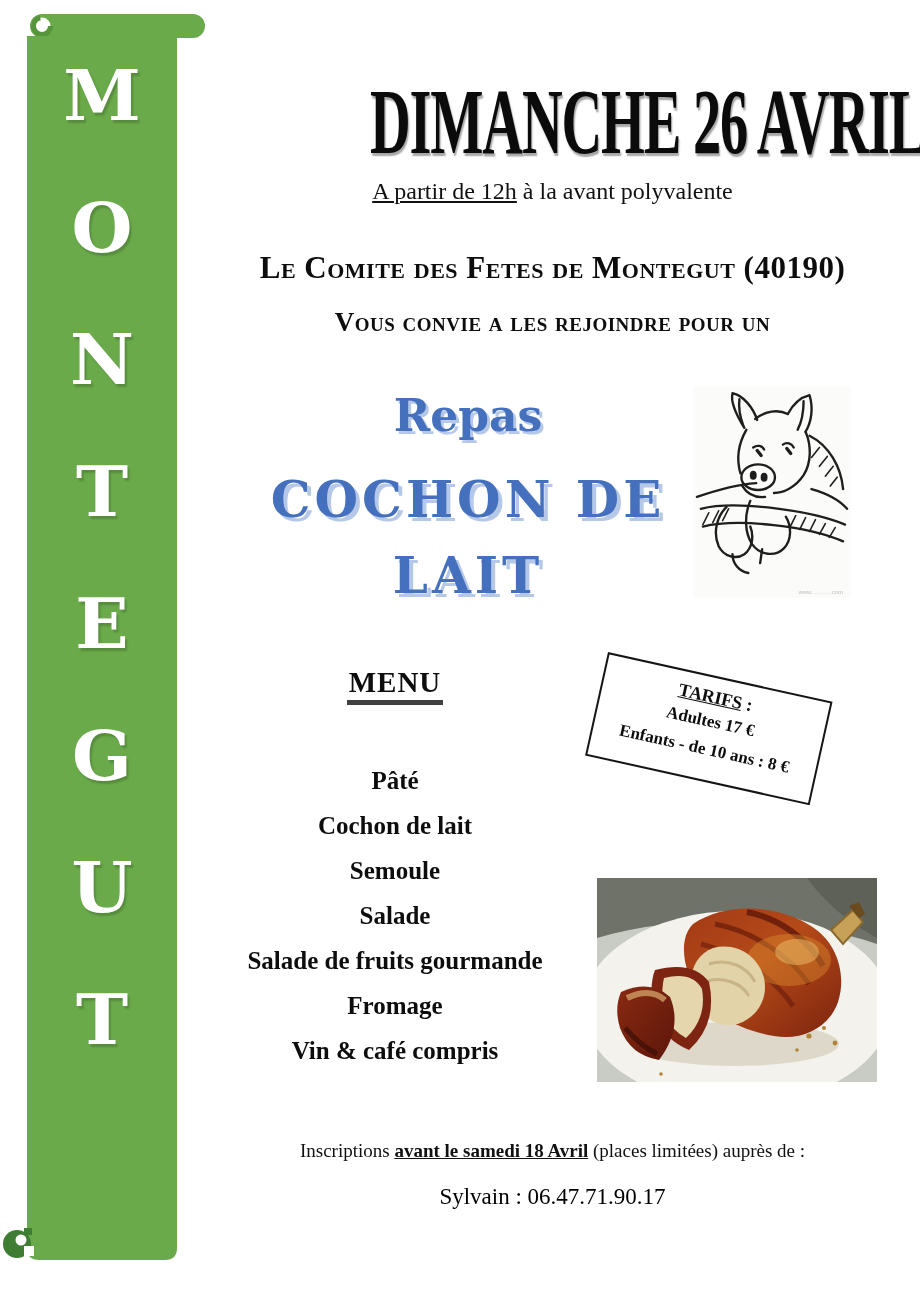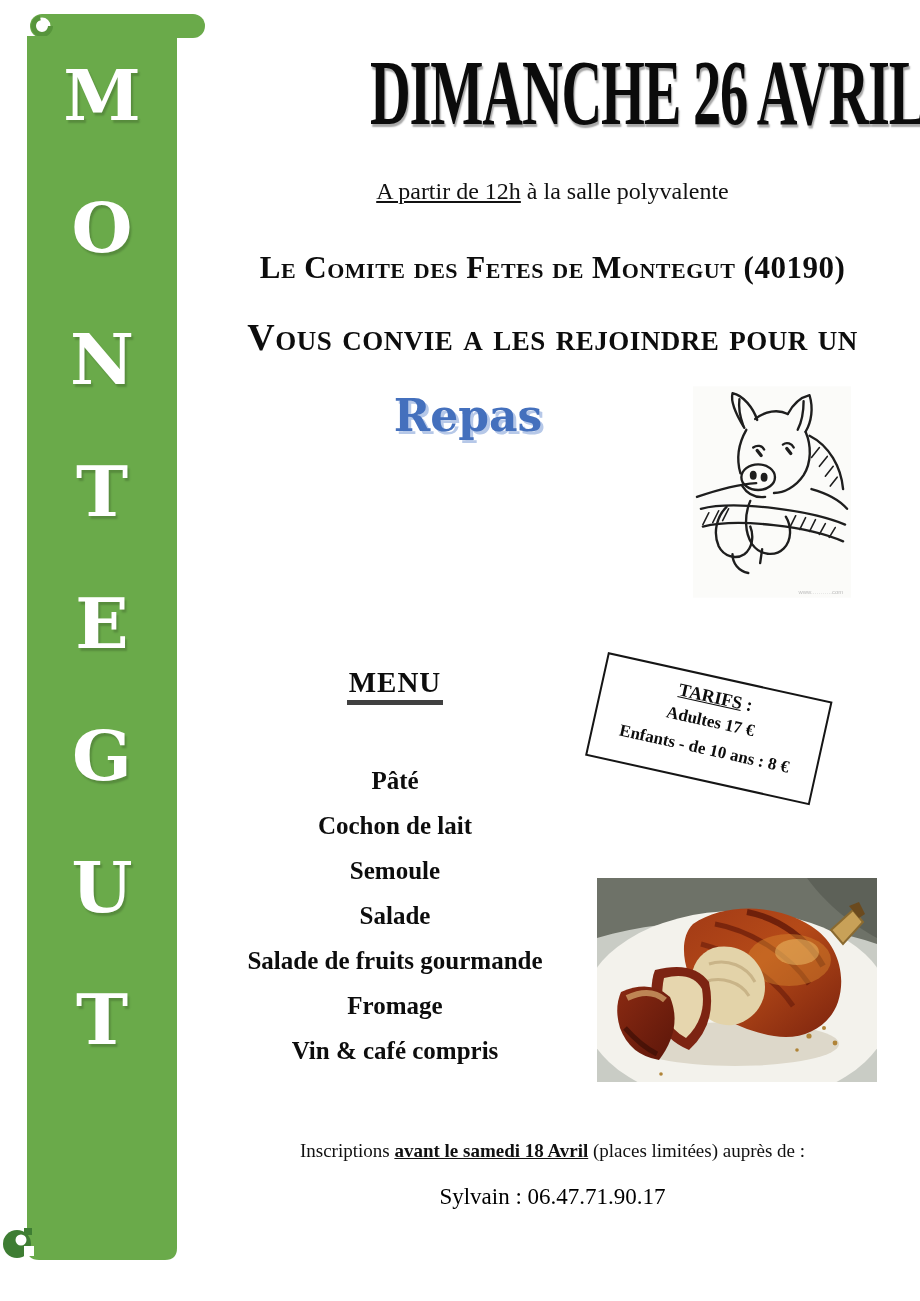--- a/index.html
+++ b/index.html
@@ -21,33 +21,33 @@
     text-align:center;
     font-family:"DejaVu Serif",serif;
     font-weight:bold;font-size:70px;color:#ffffff;
     text-shadow:2px 3px 2px rgba(0,0,0,0.18);
   }
   
   .cwide{position:absolute;left:185px;width:735px;text-align:center;}
   .cmenu{position:absolute;left:185px;width:420px;text-align:center;}
   .cdish{position:absolute;left:208px;width:520px;text-align:center;}
 
-  .title{top:45px;}
+  .title{top:74px;}
   .title-inner{
     display:inline-block;
     transform:scaleX(0.60);transform-origin:center;
     font-weight:bold;font-size:94px;line-height:1;
     letter-spacing:-2px;color:#0b0b0b;
     text-shadow:2px 3px 2px rgba(0,0,0,0.35);
     white-space:nowrap;
   }
   .subtitle{top:178px;font-size:24px;color:#111;}
   .subtitle .u{text-decoration:underline;text-align:center;}
   .org{top:250px;font-size:31px;font-weight:bold;font-variant:small-caps;color:#0d0d0d;letter-spacing:0.5px;}
-  .invite{top:315px;font-size:38px;font-weight:bold;font-variant:small-caps;color:#0d0d0d;letter-spacing:0.5px;}
+  .invite{top:307px;font-size:27px;font-weight:bold;font-variant:small-caps;color:#0d0d0d;letter-spacing:0.5px;}
 
   .repas{top:390px;
     font-family:"DejaVu Serif",serif;
     font-weight:bold;font-size:44px;color:#4470bd;
     text-shadow:3px 3px 0 #b6c8e8;
   }
   .dish{top:462px;
     font-family:"DejaVu Serif",serif;
     font-weight:bold;font-size:50px;line-height:76px;
     letter-spacing:4px;color:#4470bd;
@@ -113,27 +113,31 @@
       <div class="banner-letter">G</div>
       <div class="banner-letter">U</div>
       <div class="banner-letter">T</div>
     </div>
 
   <div class="cwide title">
     <span class="title-inner">DIMANCHE 26 AVRIL</span>
   </div>
 
   <div class="cwide subtitle">
-    <span class="u">A partir de 12h</span><span> à la salle polyvalente</span>
+    <span class="u">A partir de 12h</span><span> à la avant polyvalente</span>
   </div>
 
   <div class="cwide org">Le Comite des Fetes de Montegut (40190)</div>
   <div class="cwide invite">Vous convie a les rejoindre pour un</div>
 
   <div class="cdish repas">Repas</div>
+  <div class="cdish dish">
+    <div>COCHON DE</div>
+    <div>LAIT</div>
+  </div>
 
   <svg class="pig" viewBox="0 0 160 214">
     <rect x="0" y="0" width="160" height="214" fill="#fbfbf9"></rect>
     <g fill="none" stroke="#1e1e1e" stroke-width="2.4" stroke-linecap="round" stroke-linejoin="round">
 
       <path d="M4 112 C30 103 50 99 64 98"></path>
       <path d="M120 104 C138 109 150 117 156 124"></path>
 
       <path d="M118 50 C138 60 150 82 152 104"></path>
 

